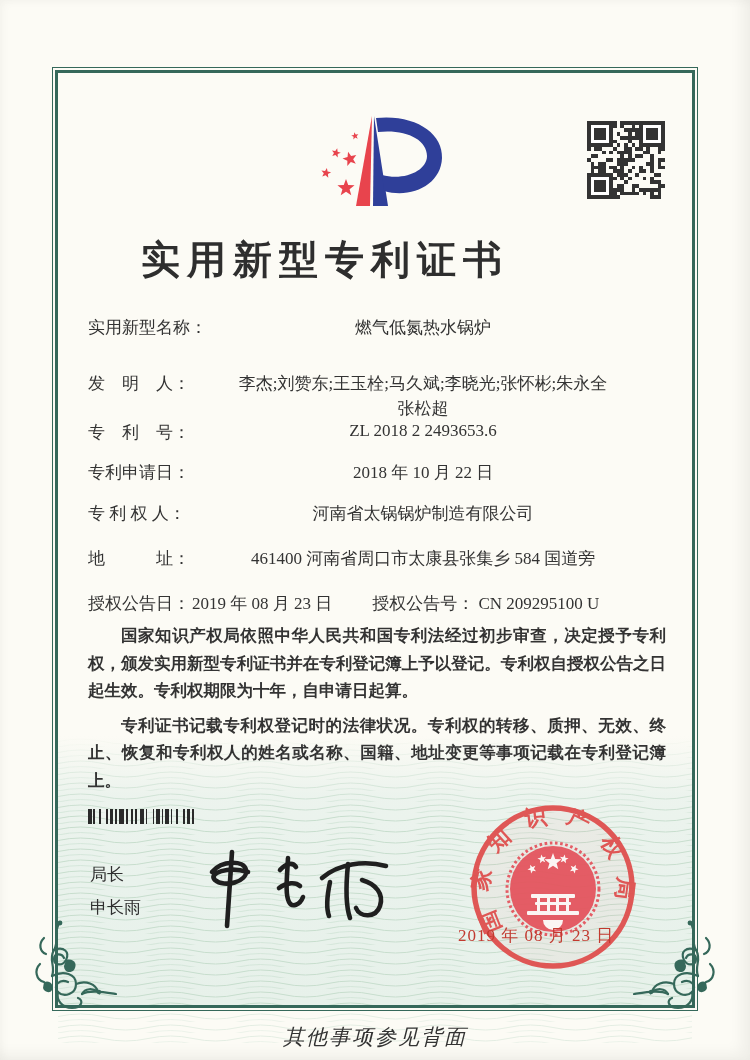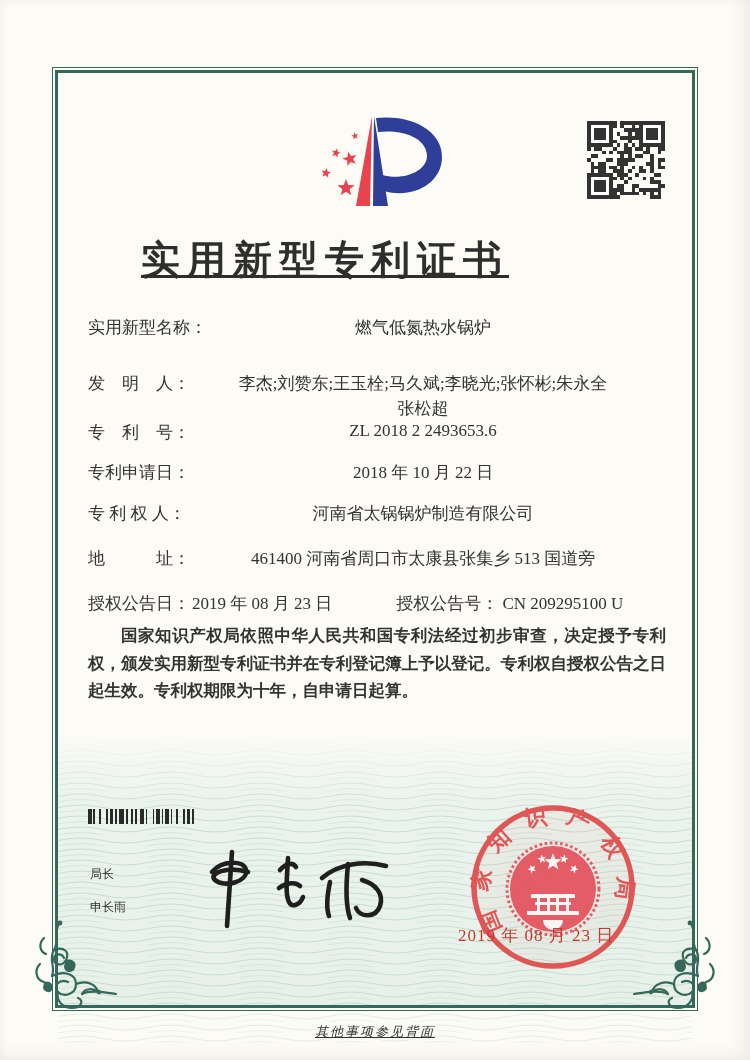--- a/index.html
+++ b/index.html
@@ -20,41 +20,41 @@
     background:linear-gradient(180deg, rgba(233,242,236,0) 0%, rgba(233,242,236,.85) 22%, #e9f2ec 55%, #e7f1ea 100%);
   }
   .green-zone svg{position:absolute;left:0;top:0;width:100%;height:100%;
     -webkit-mask-image:linear-gradient(180deg,transparent 0%,#000 30%);
     mask-image:linear-gradient(180deg,transparent 0%,#000 30%);}
   .green-tail{position:absolute;left:58px;top:1011px;width:634px;height:32px;z-index:0;opacity:.45;}
   .cert-no{position:absolute;left:88px;top:118px;font-size:17px;letter-spacing:2.5px;color:#3b3b3b;z-index:2;}
   .logo{position:absolute;left:293px;top:106px;z-index:2;}
   .qr{position:absolute;left:587px;top:121px;width:78px;height:78px;z-index:2;}
   .title{position:absolute;left:0;width:650px;top:233px;text-align:center;font-size:39px;
-    font-weight:600;letter-spacing:7px;color:#2e2e2e;z-index:2;text-decoration:underline;}
+    font-weight:600;letter-spacing:7px;color:#2e2e2e;z-index:2;}
   .fields{position:absolute;left:88px;top:0;width:586px;font-size:17px;z-index:2;color:#333;}
   .row{position:absolute;left:0;white-space:nowrap;}
   .row .label{display:inline-block;width:104px;white-space:pre;vertical-align:top;}
   .row .val{display:inline-block;vertical-align:top;white-space:normal;width:462px;text-align:center;}
   .row .val2line{margin-top:2px;}
-  .pair2{margin-left:64px;}
+  .pair2{margin-left:40px;}
   .paras{position:absolute;left:88px;top:622px;width:578px;font-size:16.5px;line-height:27.5px;
     text-align:justify;color:#333;z-index:2;}
   .paras p{margin:0 0 7px 0;text-indent:2em;font-weight:bold;}
   .barcode{position:absolute;left:88px;top:809px;width:156px;height:15px;display:flex;z-index:2;}
   .barcode span{height:100%;}
-  .signer{position:absolute;left:90px;top:858px;font-size:12px;line-height:33px;color:#2f2f2f;z-index:3;}
+  .signer{position:absolute;left:90px;top:858px;font-size:17px;line-height:33px;color:#2f2f2f;z-index:3;}
   .signature{position:absolute;left:196px;top:836px;z-index:3;}
   .seal{position:absolute;left:468px;top:802px;width:170px;height:170px;z-index:2;opacity:.95;}
   .seal-date{position:absolute;left:458px;top:924px;width:200px;font-size:17px;letter-spacing:1px;
     color:#c23a30;z-index:4;white-space:nowrap;}
   .page-num{position:absolute;left:55px;width:640px;top:975px;text-align:center;font-size:14.5px;
     color:#3a3a3a;z-index:2;letter-spacing:1px;}
-  .back-note{position:absolute;left:55px;width:640px;top:1023px;text-align:center;font-size:13px;
-    color:#333;z-index:2;letter-spacing:2px;font-style:italic;text-decoration:underline;}
+  .back-note{position:absolute;left:55px;width:640px;top:1023px;text-align:center;font-size:21px;
+    color:#333;z-index:2;letter-spacing:2px;font-style:italic;}
   .corner{position:absolute;z-index:3;}
   .corner.bl{left:30px;top:920px;}
   .corner.br{right:30px;top:920px;transform:scaleX(-1);}
 </style>
 </head>
 <body>
 
 <div class="page">
 
   <div class="green-zone">
@@ -291,29 +291,30 @@
     <div class="row" style="top:421px">
       <span class="label">专　利　号：</span><span class="val">ZL 2018 2 2493653.6</span>
     </div>
     <div class="row" style="top:461px">
       <span class="label">专利申请日：</span><span class="val">2018 年 10 月 22 日</span>
     </div>
     <div class="row" style="top:502px">
       <span class="label">专 利 权 人：</span><span class="val">河南省太锅锅炉制造有限公司</span>
     </div>
     <div class="row" style="top:547px">
-      <span class="label">地　　　址：</span><span class="val">461400 河南省周口市太康县张集乡 513 国道旁</span>
+      <span class="label">地　　　址：</span><span class="val">461400 河南省周口市太康县张集乡 584 国道旁</span>
     </div>
     <div class="row" style="top:592px">
       <span class="label">授权公告日：</span><span>2019 年 08 月 23 日</span><span class="pair2"><span class="label" style="width:auto">授权公告号：</span> <span>CN 209295100 U</span></span>
     </div>
   </div>
 
   <div class="paras">
     <p>国家知识产权局依照中华人民共和国专利法经过初步审查，决定授予专利权，颁发实用新型专利证书并在专利登记簿上予以登记。专利权自授权公告之日起生效。专利权期限为十年，自申请日起算。</p>
+    <p>专利证书记载专利权登记时的法律状况。专利权的转移、质押、无效、终止、恢复和专利权人的姓名或名称、国籍、地址变更等事项记载在专利登记簿上。</p>
   </div>
 
   <div class="barcode" id="barcode">
       <span style="width:3.6px;background:#2a2a2a"></span>
       <span style="width:1.8px;background:transparent"></span>
       <span style="width:1.8px;background:#2a2a2a"></span>
       <span style="width:3.6px;background:transparent"></span>
       <span style="width:1.8px;background:#2a2a2a"></span>
       <span style="width:5.4px;background:transparent"></span>
       <span style="width:1.8px;background:#2a2a2a"></span>

